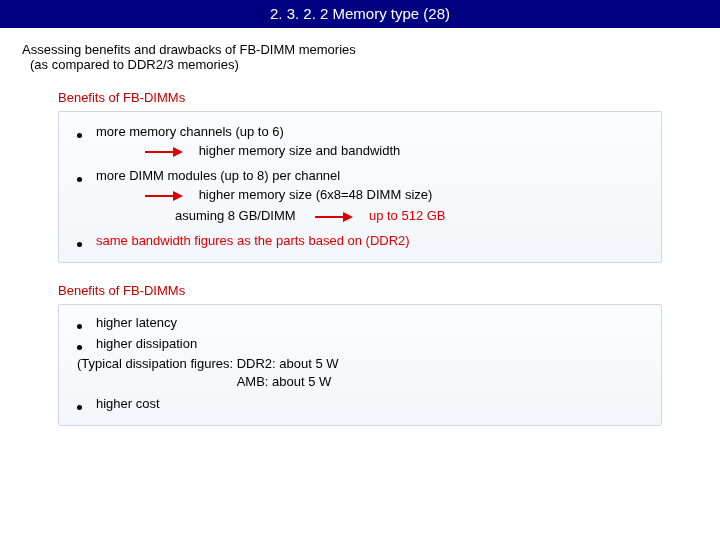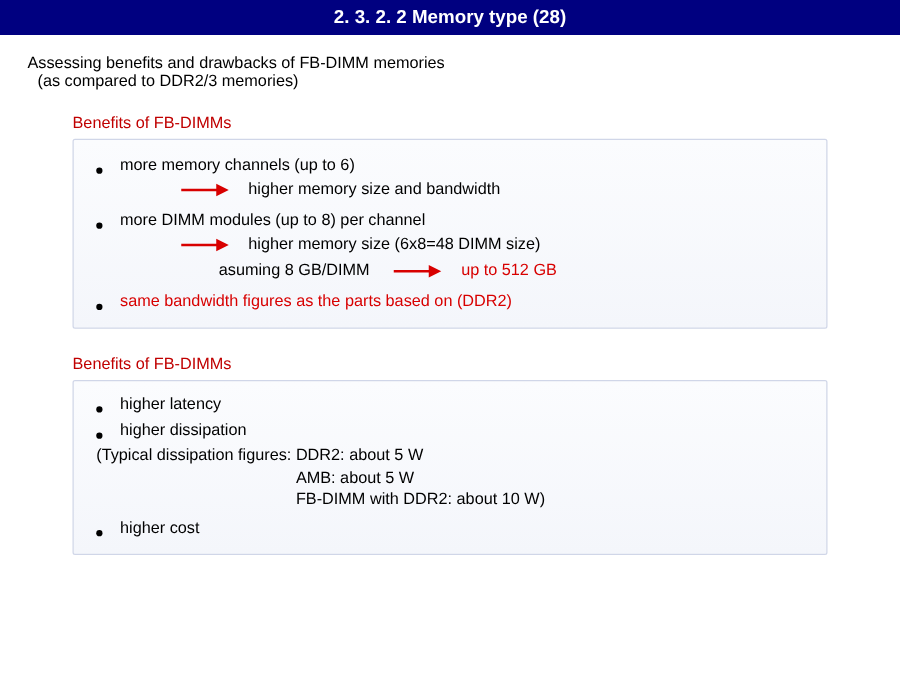--- a/index.html
+++ b/index.html
@@ -7,21 +7,21 @@
     width:720px;height:540px;
     font-family:Verdana,Geneva,sans-serif;
     font-size:13px;
     color:#000;
     background:#fff;
     position:relative;
   }
   .titlebar{
     background:#000080;
     color:#fff;
-    font-weight:bold;
+    font-weight:normal;
     text-align:center;
     padding:5px 0 6px 0;
     font-size:15px;
   }
   .heading-bold{
     font-weight:normal;
   }
   .sub{
     display:block;
   }
@@ -36,21 +36,21 @@
   .panel.benefits{
     margin:6px 58px 0 58px;
     padding:8px 14px 10px 18px;
   }
   .panel.drawbacks{
     margin:6px 58px 0 58px;
     padding:6px 14px 10px 18px;
   }
   .bullet-row{
     display:flex;
-    align-items:flex-end;
+    align-items:center;
     gap:14px;
     margin:4px 0;
   }
   .dot{
     width:5px;height:5px;border-radius:50%;background:#000;
     margin-top:7px;flex:0 0 5px;
   }
   .arrow{
     display:inline-block;
     width:40px;height:10px;position:relative;margin-right:10px;
@@ -136,21 +136,20 @@
   <div class="bullet-row mt6">
     <span class="dot"></span>
     <span>higher dissipation</span>
   </div>
 
   <div class="dissip">
     <span>(Typical dissipation figures:</span>
     <span class="dissip-lines">
       <span>DDR2: about 5 W</span><br>
       <span>AMB:  about 5 W</span><br>
-      <span>FB-DIMM with DDR2: about 10 W)</span>
     </span>
   </div>
 
   <div class="bullet-row mt6">
     <span class="dot"></span>
     <span>higher cost</span>
   </div>
 
 </div>
 

